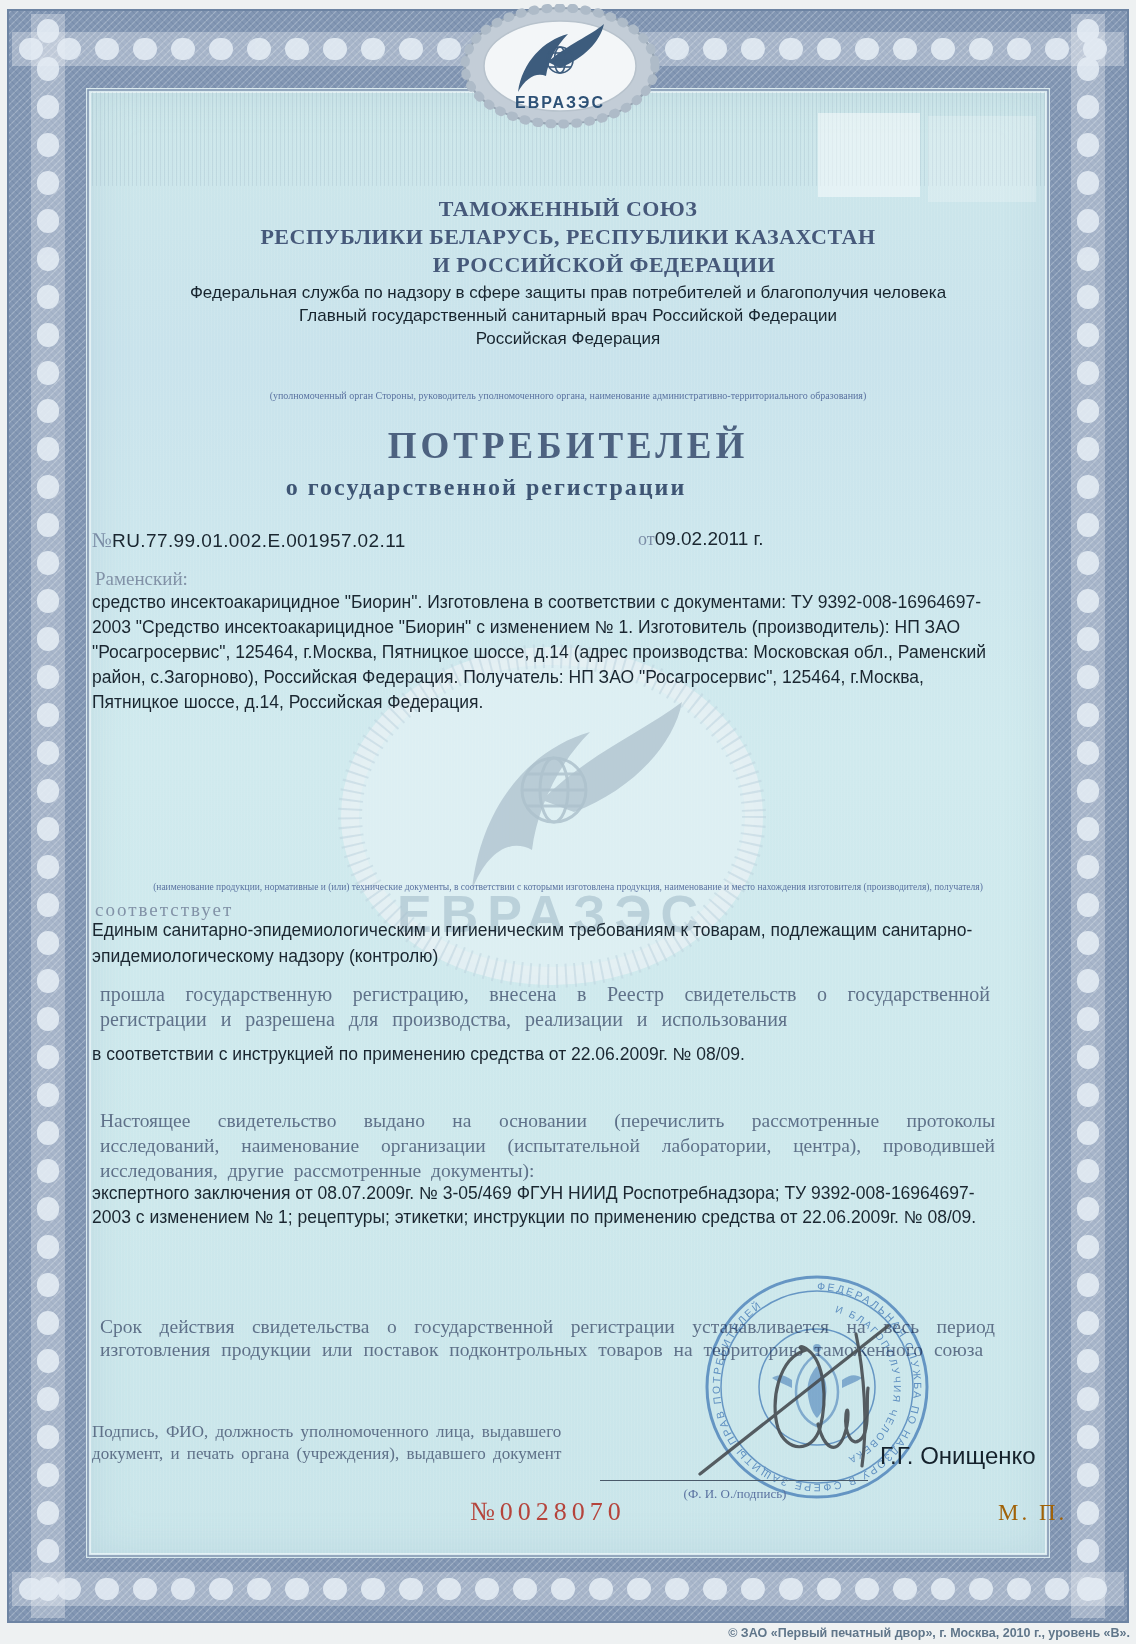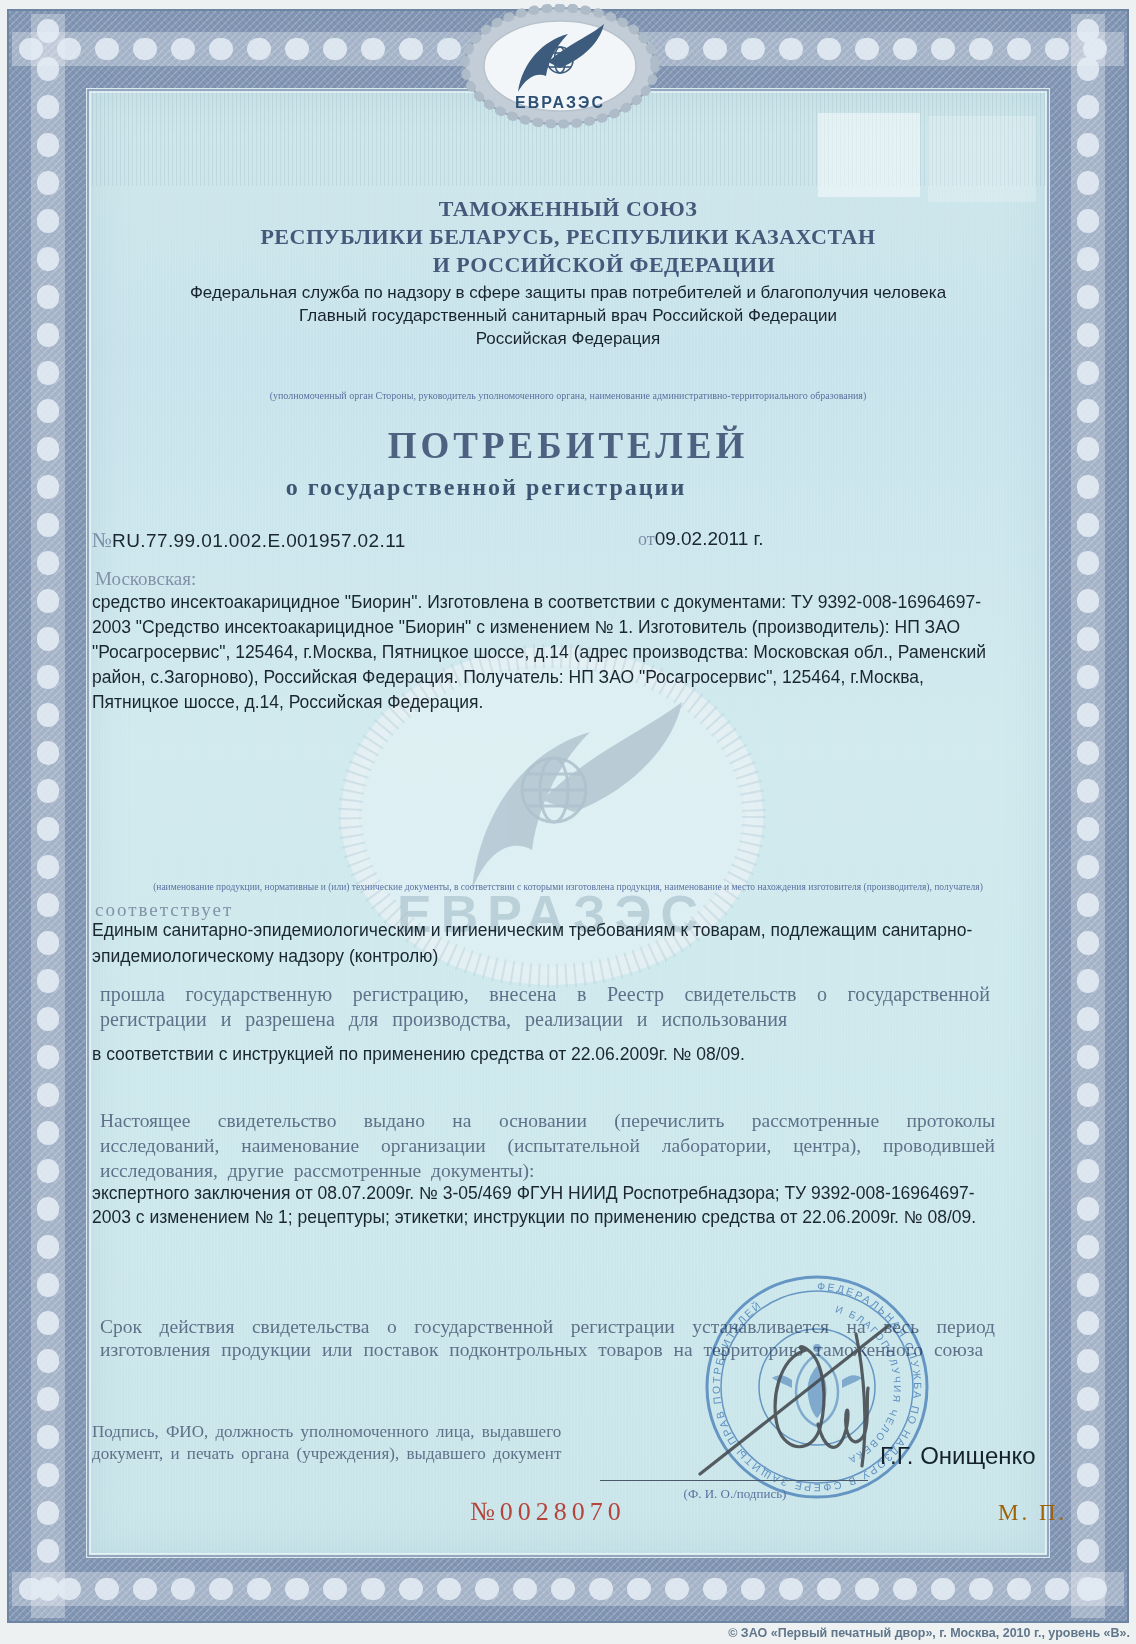--- a/index.html
+++ b/index.html
@@ -107,21 +107,21 @@
 <div class="abs" id="title-main" style="left:88px;top:424px;width:960px">ПОТРЕБИТЕЛЕЙ</div>
 <div class="abs" id="title-sub" style="left:84px;top:474px;width:804px">о государственной регистрации</div>
 
 <div class="abs" style="left:92px;top:528px;font-size:19px">
   <span class="fadedserif" style="font-size:21px;color:#7b8da6">№</span><span class="bodysans" style="letter-spacing:.4px">RU.77.99.01.002.Е.001957.02.11</span>
 </div>
 <div class="abs" style="left:638px;top:528px;font-size:19px">
   <span class="fadedserif" style="font-size:18px;color:#7b8da6">от</span><span class="bodysans">09.02.2011 г.</span>
 </div>
 
-<div class="abs fadedserif" style="left:95px;top:568px;font-size:19px;color:#8292a7">Московская:</div>
+<div class="abs fadedserif" style="left:95px;top:568px;font-size:19px;color:#8292a7">Раменский:</div>
 <div class="abs bodysans" style="left:92px;top:590px;width:895px;font-size:17.5px;line-height:25px">средство инсектоакарицидное "Биорин". Изготовлена в соответствии с документами: ТУ 9392-008-16964697-2003 "Средство инсектоакарицидное "Биорин" с изменением № 1. Изготовитель (производитель): НП ЗАО "Росагросервис", 125464, г.Москва, Пятницкое шоссе, д.14 (адрес производства: Московская обл., Раменский район, с.Загорново), Российская Федерация. Получатель: НП ЗАО "Росагросервис", 125464, г.Москва, Пятницкое шоссе, д.14, Российская Федерация.</div>
 <div class="abs capblue" style="left:88px;top:882px;width:960px;font-size:9.5px">(наименование продукции, нормативные и (или) технические документы, в соответствии с которыми изготовлена продукция, наименование и место нахождения изготовителя (производителя), получателя)</div>
 
 <div class="abs fadedserif" style="left:95px;top:899px;font-size:19px;letter-spacing:2px;color:#8292a7">соответствует</div>
 <div class="abs bodysans" style="left:92px;top:917px;width:900px;font-size:17.5px;line-height:26px">Единым санитарно-эпидемиологическим и гигиеническим требованиям к товарам, подлежащим санитарно-эпидемиологическому надзору (контролю)</div>
 
 <div class="abs fadedserif" style="left:100px;top:982px;width:890px;font-size:20px;line-height:25px;text-align:justify;word-spacing:9px">прошла государственную регистрацию, внесена в Реестр свидетельств о государственной регистрации и разрешена для производства, реализации и использования</div>
 <div class="abs bodysans" style="left:92px;top:1044px;width:900px;font-size:17.5px">в соответствии с инструкцией по применению средства от 22.06.2009г. № 08/09.</div>
 
 <div class="abs fadedserif" style="left:100px;top:1108px;width:895px;font-size:19.5px;line-height:25px;text-align:justify;word-spacing:5px">Настоящее свидетельство выдано на основании (перечислить рассмотренные протоколы исследований, наименование организации (испытательной лаборатории, центра), проводившей исследования, другие рассмотренные документы):</div>

